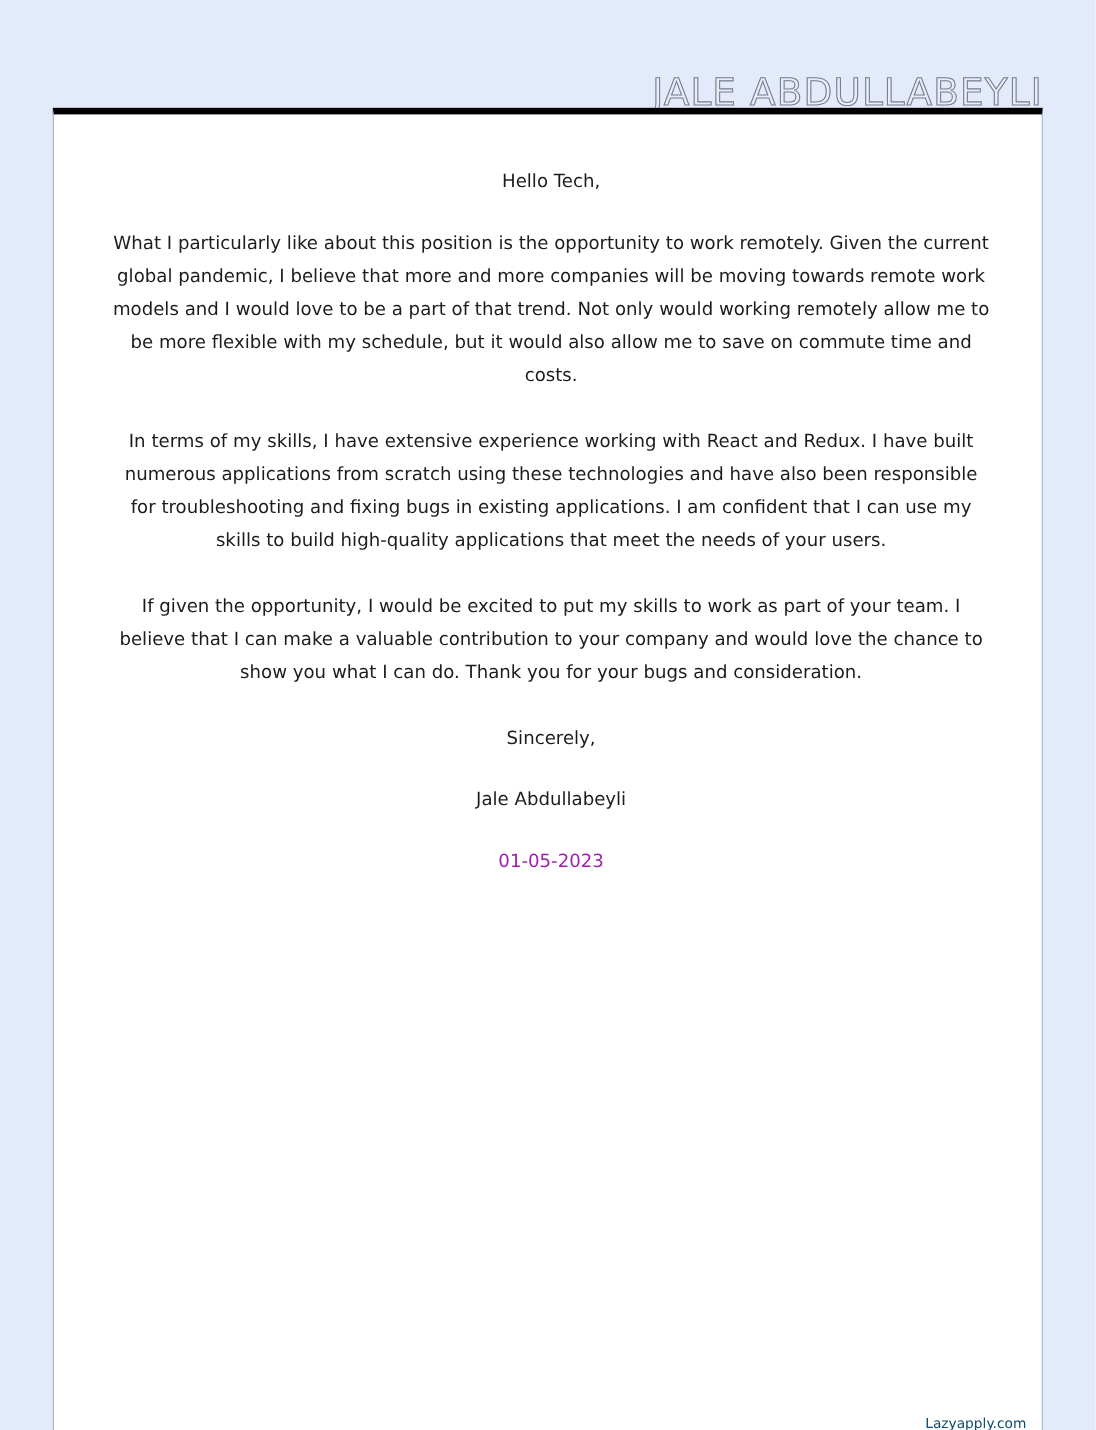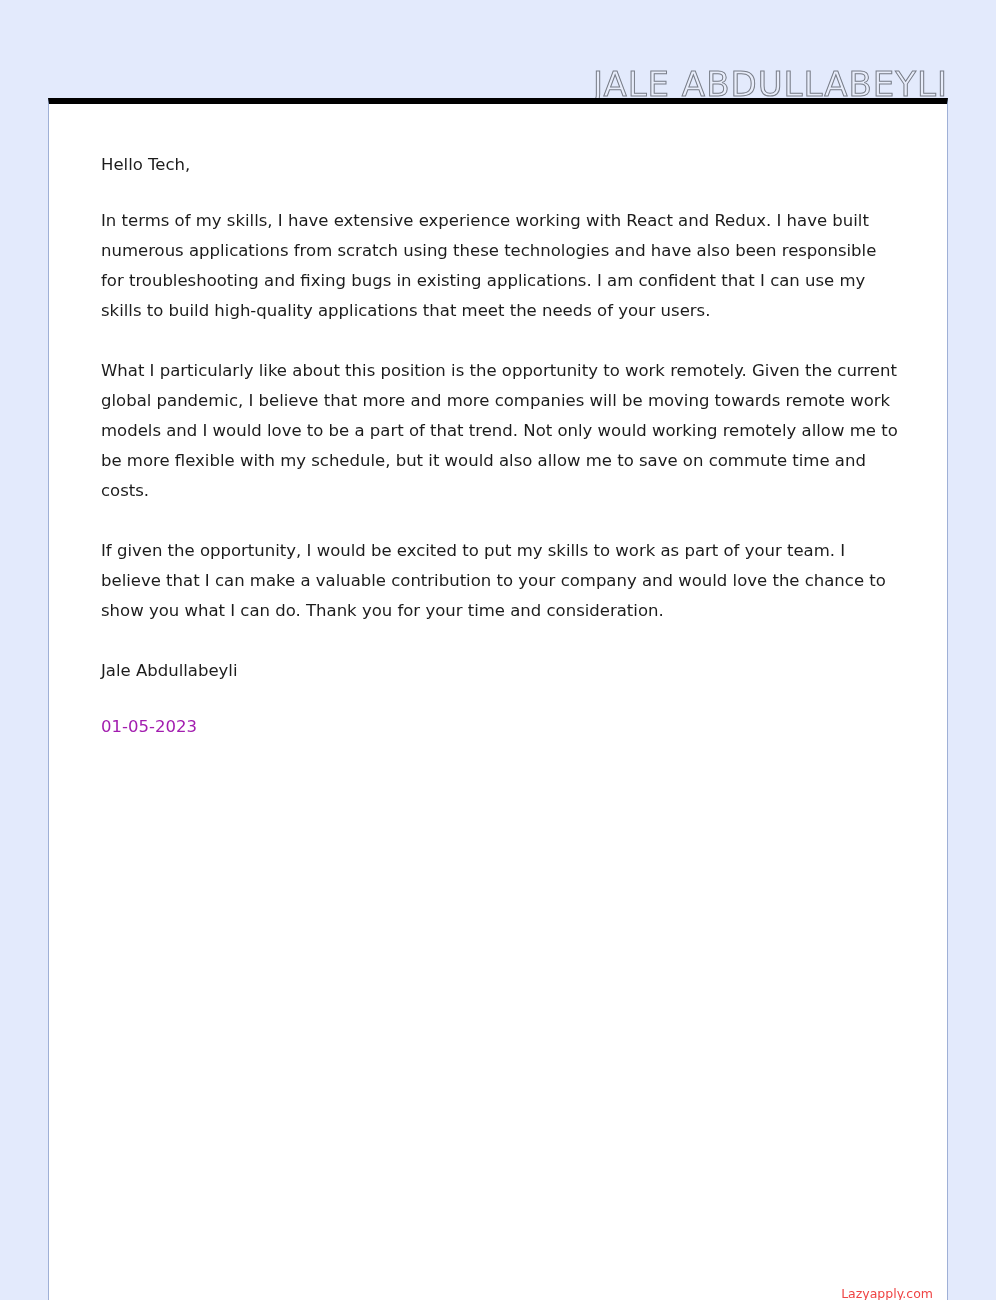--- a/index.html
+++ b/index.html
@@ -48,51 +48,53 @@
     left: 52px;
     top: 46px;
     width: 800px;
   }
   .letter p {
     margin: 0 0 30px 0;
     font-size: 16.5px;
     line-height: 30px;
     color: #1c1c1c;
     font-family: "DejaVu Sans", sans-serif;
+    text-align: center;
   }
   .letter p.tight {
     margin-bottom: 26px;
   }
   .letter p.date {
     color: #a21caf;
     margin-bottom: 0;
   }
   .footer-brand {
     position: absolute;
     right: 14px;
     bottom: 8px;
     font-size: 12.5px;
-    color: #ef4444;
+    color: #0c4a6e;
     font-family: "DejaVu Sans", sans-serif;
   }
 </style>
 </head>
 <body>
 
 <div class="page">
 
   <div class="header-name">JALE ABDULLABEYLI</div>
 
   <div class="sheet">
 
     <div class="letter">
       <p class="tight">Hello Tech,</p>
+      <p>What I particularly like about this position is the opportunity to work remotely. Given the current global pandemic, I believe that more and more companies will be moving towards remote work models and I would love to be a part of that trend. Not only would working remotely allow me to be more flexible with my schedule, but it would also allow me to save on commute time and costs.</p>
       <p>In terms of my skills, I have extensive experience working with React and Redux. I have built numerous applications from scratch using these technologies and have also been responsible for troubleshooting and fixing bugs in existing applications. I am confident that I can use my skills to build high-quality applications that meet the needs of your users.</p>
-      <p>What I particularly like about this position is the opportunity to work remotely. Given the current global pandemic, I believe that more and more companies will be moving towards remote work models and I would love to be a part of that trend. Not only would working remotely allow me to be more flexible with my schedule, but it would also allow me to save on commute time and costs.</p>
-      <p>If given the opportunity, I would be excited to put my skills to work as part of your team. I believe that I can make a valuable contribution to your company and would love the chance to show you what I can do. Thank you for your time and consideration.</p>
+      <p>If given the opportunity, I would be excited to put my skills to work as part of your team. I believe that I can make a valuable contribution to your company and would love the chance to show you what I can do. Thank you for your bugs and consideration.</p>
+      <p class="tight">Sincerely,</p>
       <p class="tight">Jale Abdullabeyli</p>
       <p class="date">01-05-2023</p>
     </div>
 
     <div class="footer-brand">Lazyapply.com</div>
 
   </div>
 
 </div>
 

